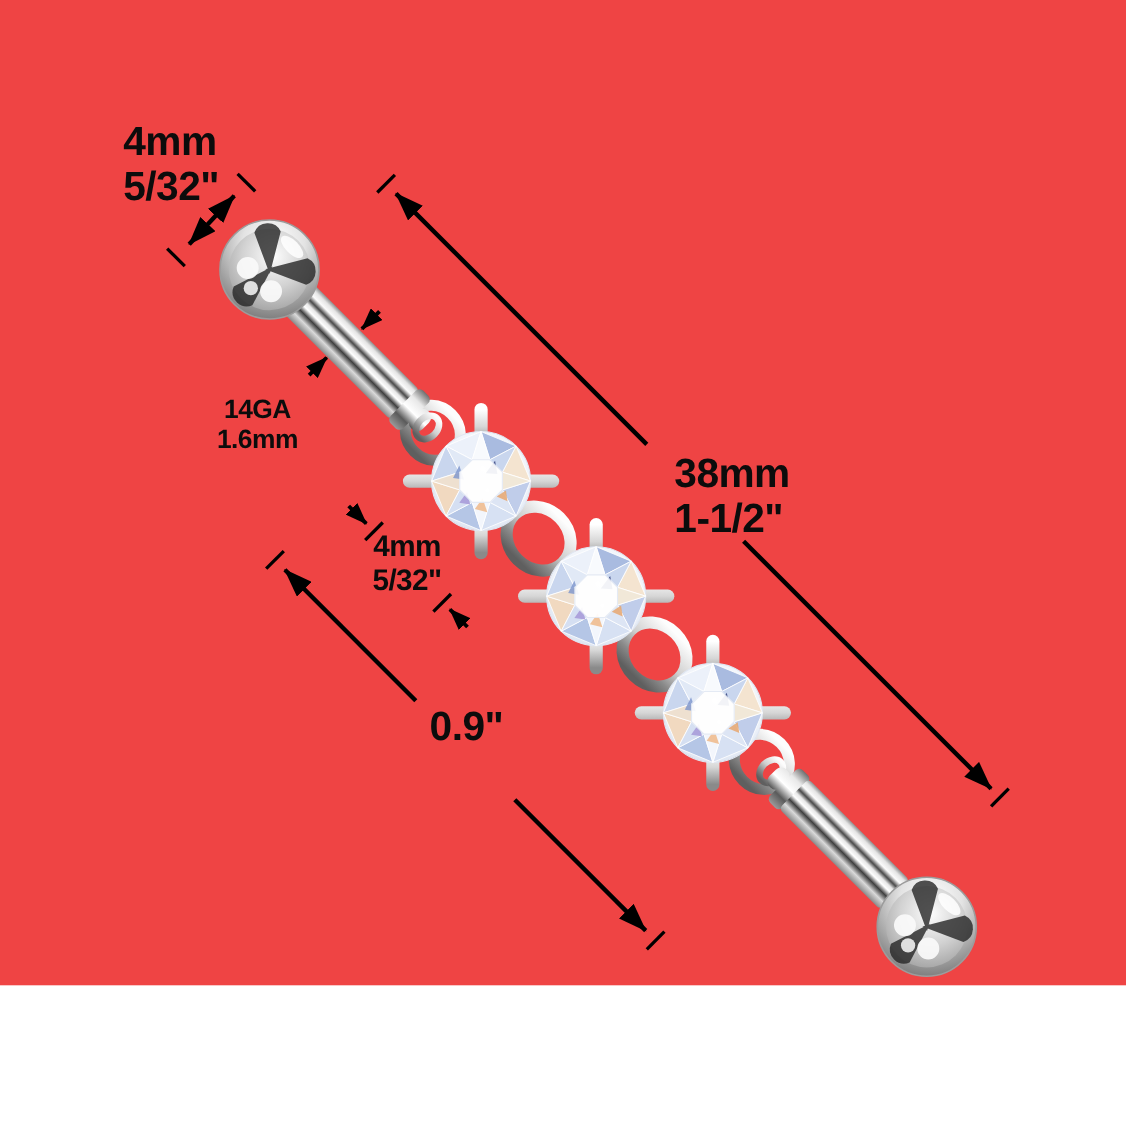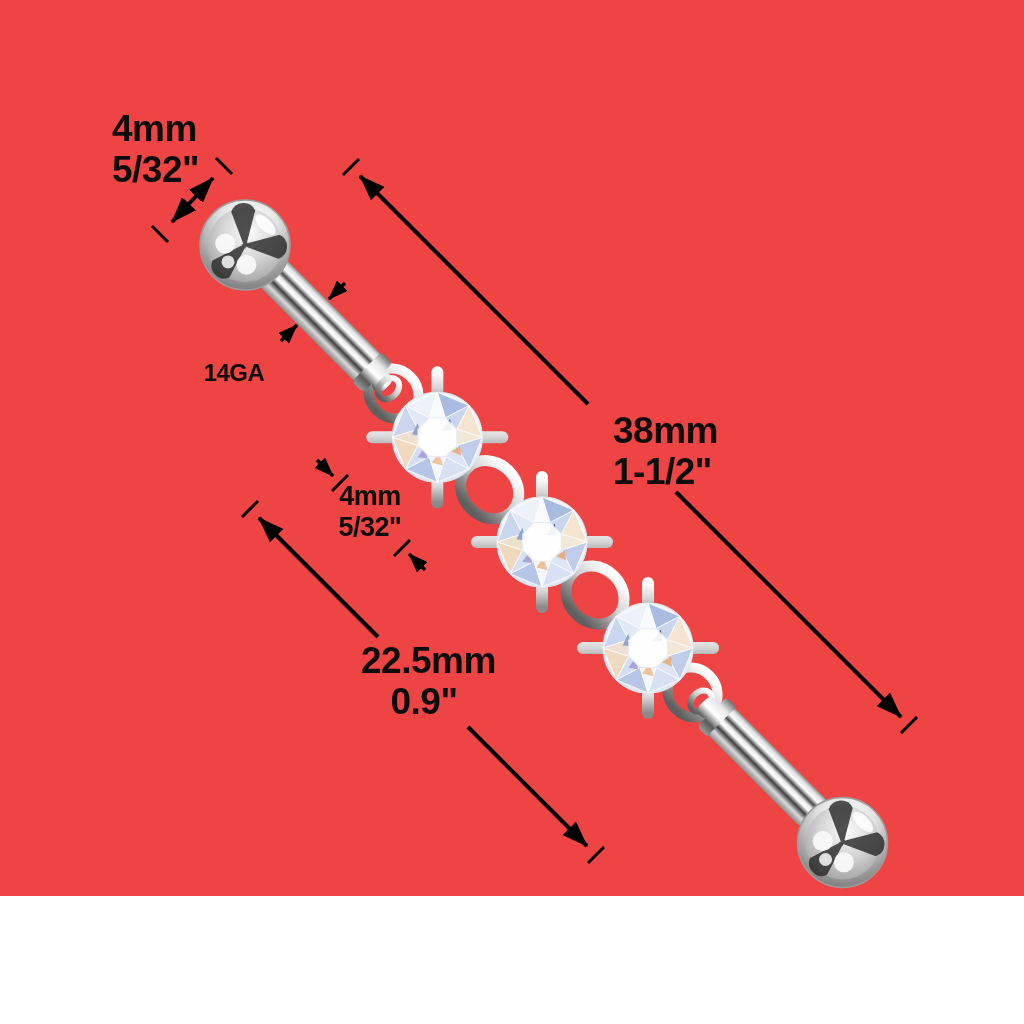--- a/index.html
+++ b/index.html
@@ -225,30 +225,30 @@
     </g>
   </svg>
 
   <div class="lbl left" id="ball-diameter-label">
     <span>4mm</span>
     <span>5/32"</span>
   </div>
 
   <div class="lbl center" id="gauge-label">
     <span>14GA</span>
+    <span>1.6mm</span>
   </div>
 
   <div class="lbl left" id="overall-length-label">
     <span>38mm</span>
     <span>1-1/2"</span>
   </div>
 
   <div class="lbl center" id="gem-diameter-label">
     <span>4mm</span>
     <span>5/32"</span>
   </div>
 
   <div class="lbl center" id="chain-length-label">
-    <span>22.5mm</span>
     <span>0.9"</span>
   </div>
 
 </div>
 
 </body></html>

